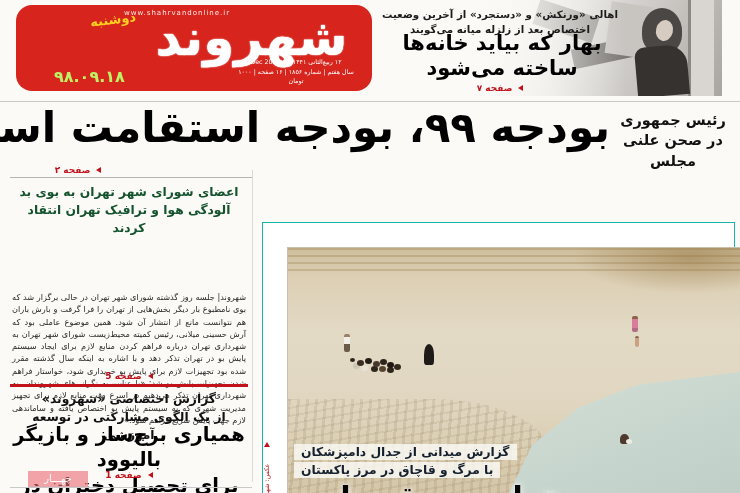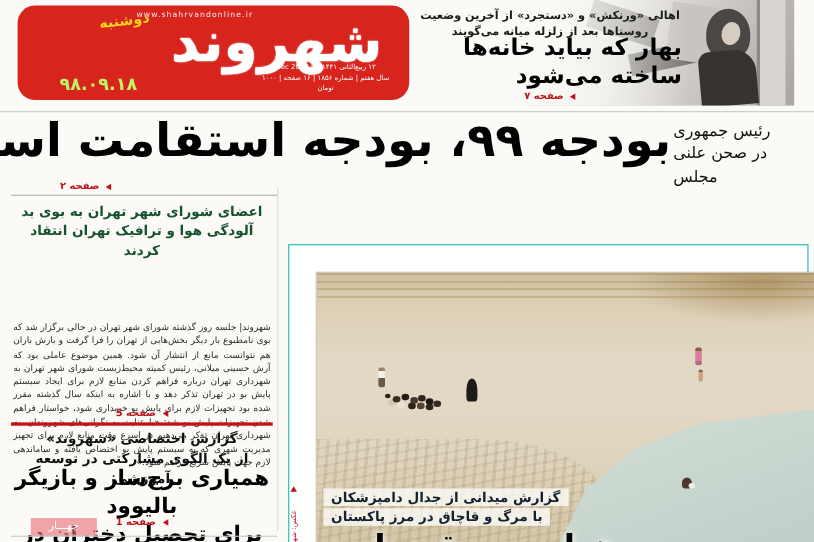--- a/index.html
+++ b/index.html
@@ -37,32 +37,32 @@
   .quake-photo .r3{position:absolute;left:128px;top:4px;width:42px;height:52px;background:#c8c5c1;transform:rotate(8deg);}
   .quake-photo .pillar{position:absolute;right:8px;top:0;width:26px;height:96px;
     background:linear-gradient(90deg,#8d8a86 0 3px,#d9d6d2 3px);}
   .quake-photo .w-scarf{position:absolute;right:40px;top:8px;width:40px;height:46px;background:#4a4744;border-radius:50% 50% 42% 42%;}
   .quake-photo .w-head{position:absolute;right:49px;top:20px;width:17px;height:21px;background:#d6ccc2;border-radius:50%;transform:rotate(14deg);}
   .quake-photo .w-body{position:absolute;right:34px;top:46px;width:52px;height:50px;background:#35322f;border-radius:10px 20px 0 0;transform:rotate(-5deg);}
   .quake-photo .fade{position:absolute;inset:0;
     background:linear-gradient(to right,rgba(251,250,247,1) 0%,rgba(251,250,247,.65) 28%,rgba(251,250,247,0) 60%);}
   .quake-kicker{position:absolute;left:2px;top:7px;width:256px;text-align:center;z-index:2;
     font-size:10.3px;font-weight:bold;color:#1c1c1c;line-height:1.45;direction:rtl;}
-  .quake-headline{position:absolute;left:14px;top:31px;width:236px;z-index:2;
+  .quake-headline{position:absolute;left:14px;top:31px;width:236px;text-align:center;z-index:2;
     font-size:21px;font-weight:bold;color:#000;line-height:1.18;direction:rtl;letter-spacing:-0.5px;}
   .quake .pageref{position:absolute;left:85px;top:83px;width:90px;z-index:2;}
   
   .rule-top{position:absolute;left:0;top:101px;width:740px;height:1px;background:#c9c9c9;}
   .rule-leftcol{position:absolute;left:10px;top:177px;width:242px;height:1px;background:#b5b5b5;}
   .vdivider{position:absolute;left:252px;top:170px;width:1px;height:312px;background:#ddd9d2;}
   .red-rule{position:absolute;left:10px;top:384px;width:238px;height:3px;background:#c1121c;}
   .rule-bottom{position:absolute;left:10px;top:487px;width:242px;height:1px;background:#c9c9c9;}
   
-  .lead-kicker{position:absolute;right:6px;top:110px;width:122px;text-align:left;
-    font-size:14.5px;font-weight:normal;color:#111;line-height:1.4;direction:rtl;}
+  .lead-kicker{position:absolute;right:6px;top:110px;width:122px;text-align:center;
+    font-size:14.5px;font-weight:bold;color:#111;line-height:1.4;direction:rtl;}
   .lead-headline{position:absolute;left:22px;top:103px;width:588px;text-align:center;
     font-size:42px;font-weight:bold;color:#000;direction:rtl;white-space:nowrap;letter-spacing:-1.5px;}
   .lead-pageref{position:absolute;left:48px;top:165px;width:60px;}
   
   .pol-kicker{position:absolute;left:10px;top:184px;width:238px;text-align:center;
     font-size:12.3px;font-weight:bold;color:#14532d;line-height:1.45;direction:rtl;}
   .pol-headline{position:absolute;left:10px;top:215px;width:238px;text-align:center;
     font-size:27px;font-weight:bold;color:#000;line-height:1.25;direction:rtl;letter-spacing:-1px;}
   .pol-body{position:absolute;left:12px;top:291px;width:234px;font-size:8.2px;
     line-height:1.5;text-align:justify;color:#2a2a2a;direction:rtl;}
@@ -142,21 +142,21 @@
       <div class="r1"></div>
       <div class="r2"></div>
       <div class="r3"></div>
       <div class="pillar"></div>
       <div class="w-scarf"></div>
       <div class="w-head"></div>
       <div class="w-body"></div>
       <div class="fade"></div>
     </div>
     <div class="quake-kicker preline">اهالی «ورنکش» و «دستجرد» از آخرین وضعیت
-روستاها بعد از زلزله میانه می‌گویند</div>
+اختصاص بعد از زلزله میانه می‌گویند</div>
     <div class="quake-headline preline">بهار که بیاید خانه‌ها
 ساخته می‌شود</div>
     <div class="pageref">
       <span class="tri"></span>
       <span>صفحه ۷</span>
     </div>
   </div>
 
   <div class="rule-top"></div>
 

